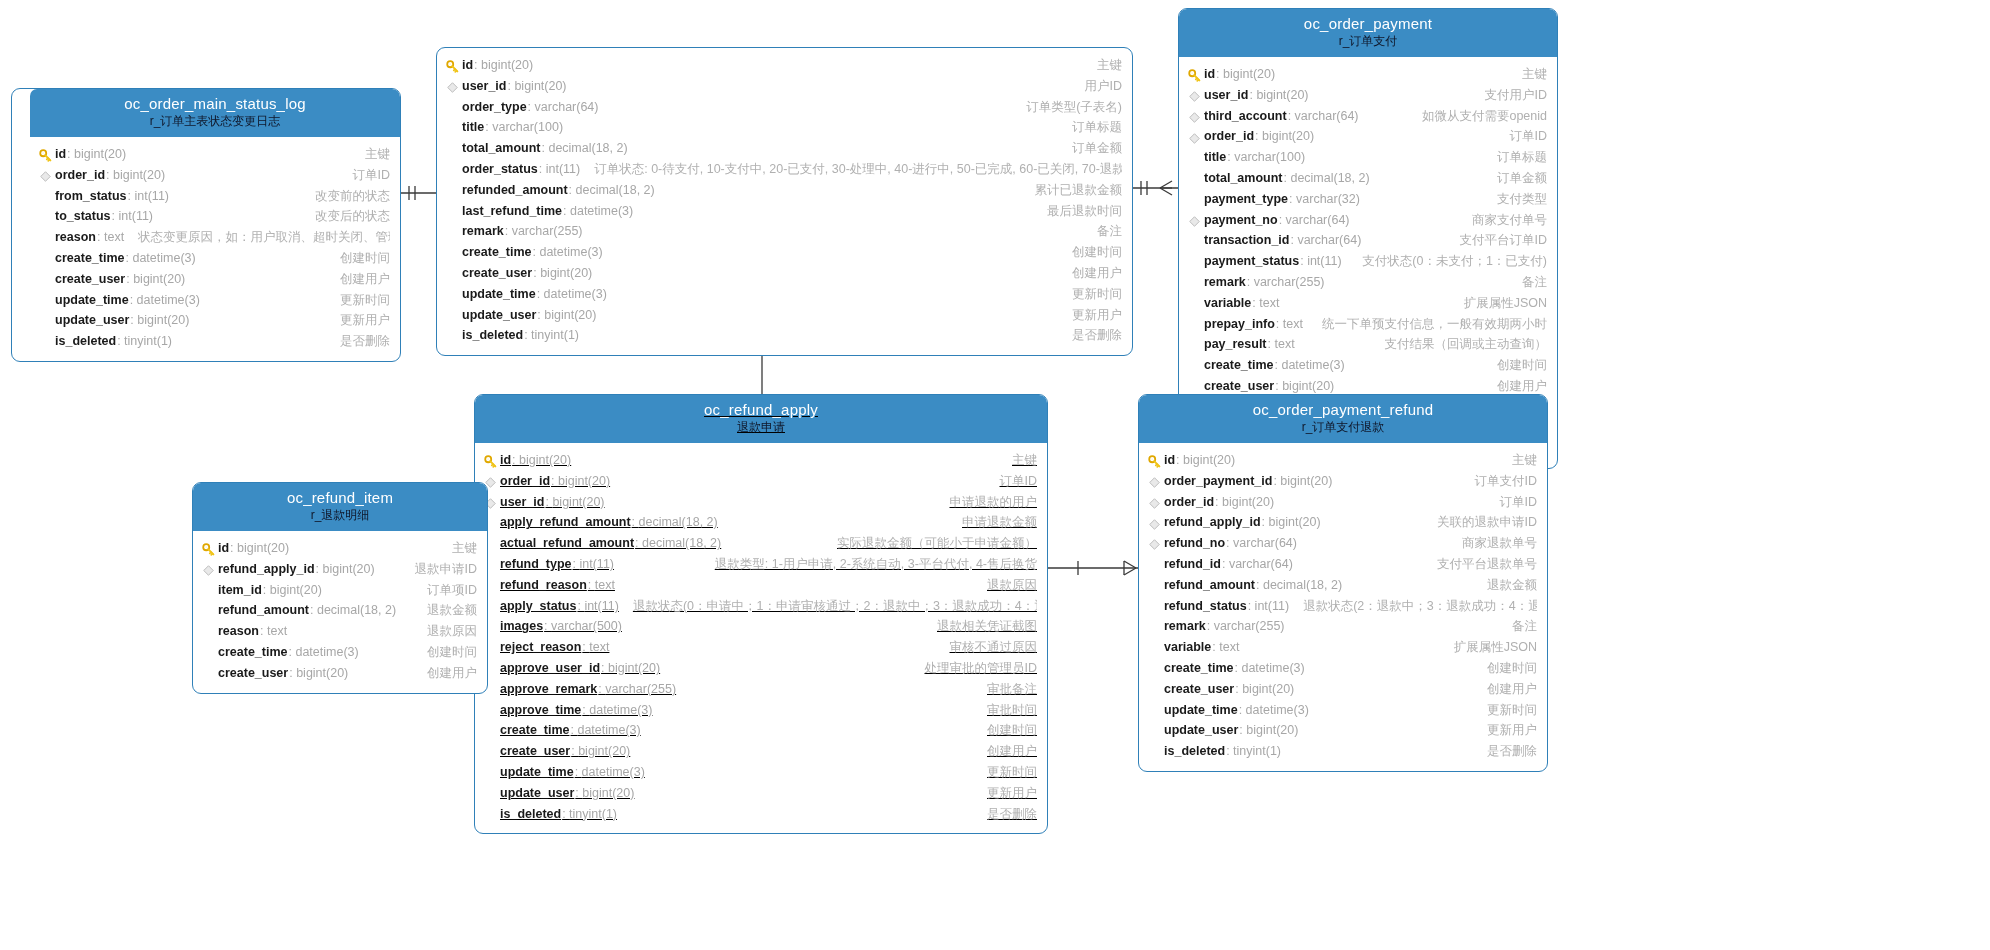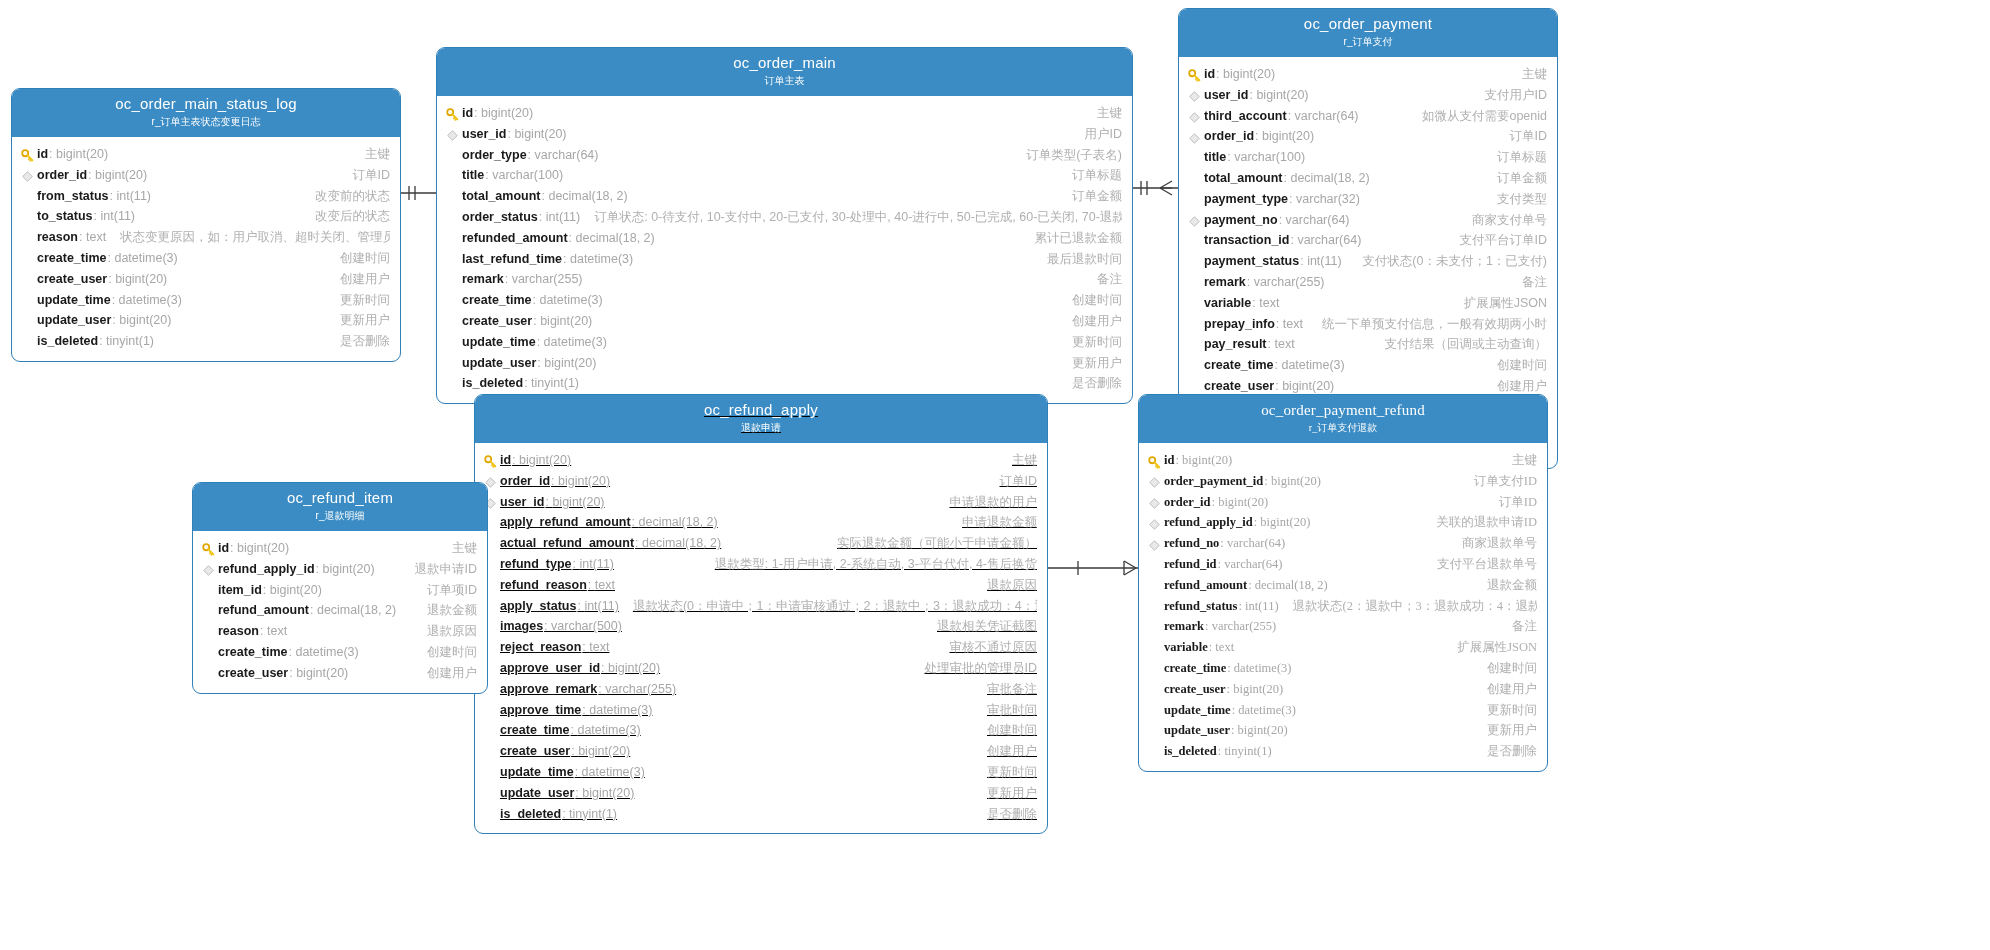--- a/index.html
+++ b/index.html
@@ -38,23 +38,23 @@
     padding: 6px 8px 7px 8px;
     border-radius: 7px 7px 0 0;
   }
   .entity-title {
     font-size: 15px;
     font-weight: 400;
     line-height: 18px;
     letter-spacing: .2px;
   }
   .entity-subtitle {
-    font-size: 10px;
+    font-size: 12px;
     line-height: 17px;
-    color: #ffffff;
+    color: #0f172a;
   }
   .fields {
     padding: 7px 10px 9px 6px;
   }
   .field {
     display: flex;
     align-items: baseline;
     font-size: 12.5px;
     line-height: 20.8px;
     white-space: nowrap;
@@ -135,21 +135,21 @@
 
       <g>
         <line x1="462" y1="568" x2="474" y2="568"></line>
         <line x1="466" y1="561" x2="466" y2="575"></line>
       </g>
 
     </g>
   </svg>
 
   <div id="entities">
-      <div class="entity" style="left: 11px; top: 88px; width: 390px; min-height: 210px;">
+      <div class="entity" style="left: 11px; top: 88px; width: 390px; min-height: 210px; padding-left: 18px;">
         <div class="entity-header">
           <div class="entity-title">oc_order_main_status_log</div>
           <div class="entity-subtitle">r_订单主表状态变更日志</div>
         </div>
         <div class="fields">
           <div class="field">
             <span class="key-slot"><span class="ico"><svg class="ico-svg" width="13" height="13" viewBox="0 0 16 16">
                   <circle cx="5.2" cy="5.2" r="3.7" fill="none" stroke="#e0a800" stroke-width="2.2"></circle>
                   <circle cx="5.2" cy="5.2" r="1.3" fill="#fff8e0"></circle>
                   <path d="M7.6 7.6 L14 14" stroke="#f0c419" stroke-width="2.4" stroke-linecap="round"></path>
@@ -212,24 +212,20 @@
           </div>
           <div class="field">
             <span class="key-slot"></span>
             <span class="fname">is_deleted</span>
             <span class="ftype">: <span>tinyint(1)</span></span>
             <span class="fcomment">是否删除</span>
           </div>
         </div>
       </div>
       <div class="entity" style="left: 436px; top: 47px; width: 697px; min-height: 281px;">
-        <div class="entity-header">
-          <div class="entity-title">oc_order_main</div>
-          <div class="entity-subtitle">订单主表</div>
-        </div>
         <div class="fields">
           <div class="field">
             <span class="key-slot"><span class="ico"><svg class="ico-svg" width="13" height="13" viewBox="0 0 16 16">
                   <circle cx="5.2" cy="5.2" r="3.7" fill="none" stroke="#e0a800" stroke-width="2.2"></circle>
                   <circle cx="5.2" cy="5.2" r="1.3" fill="#fff8e0"></circle>
                   <path d="M7.6 7.6 L14 14" stroke="#f0c419" stroke-width="2.4" stroke-linecap="round"></path>
                   <path d="M11.2 11.2 L9.6 12.8" stroke="#f0c419" stroke-width="2.2" stroke-linecap="round"></path>
                   <path d="M13.0 13.0 L11.4 14.6" stroke="#f0c419" stroke-width="2.2" stroke-linecap="round"></path>
                 </svg></span></span>
             <span class="fname">id</span>
@@ -573,21 +569,21 @@
             <span class="fcomment">更新用户</span>
           </div>
           <div class="field">
             <span class="key-slot"></span>
             <span class="fname">is_deleted</span>
             <span class="ftype">: <span>tinyint(1)</span></span>
             <span class="fcomment">是否删除</span>
           </div>
         </div>
       </div>
-      <div class="entity" style="left: 1138px; top: 394px; width: 410px; min-height: 294px; font-family: Liberation Serif, serif;">
+      <div class="entity" style="left: 1138px; top: 394px; width: 410px; min-height: 294px;">
         <div class="entity-header">
           <div class="entity-title">oc_order_payment_refund</div>
           <div class="entity-subtitle">r_订单支付退款</div>
         </div>
         <div class="fields">
           <div class="field">
             <span class="key-slot"><span class="ico"><svg class="ico-svg" width="13" height="13" viewBox="0 0 16 16">
                   <circle cx="5.2" cy="5.2" r="3.7" fill="none" stroke="#e0a800" stroke-width="2.2"></circle>
                   <circle cx="5.2" cy="5.2" r="1.3" fill="#fff8e0"></circle>
                   <path d="M7.6 7.6 L14 14" stroke="#f0c419" stroke-width="2.4" stroke-linecap="round"></path>

